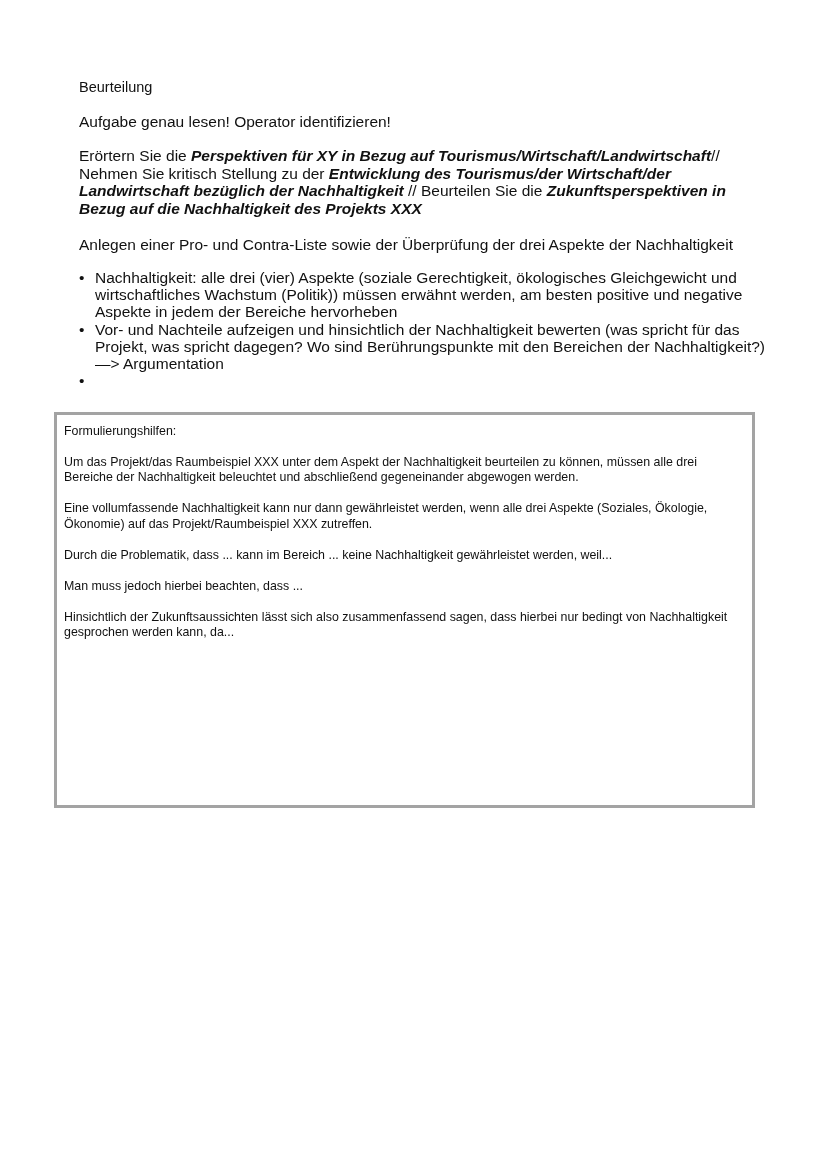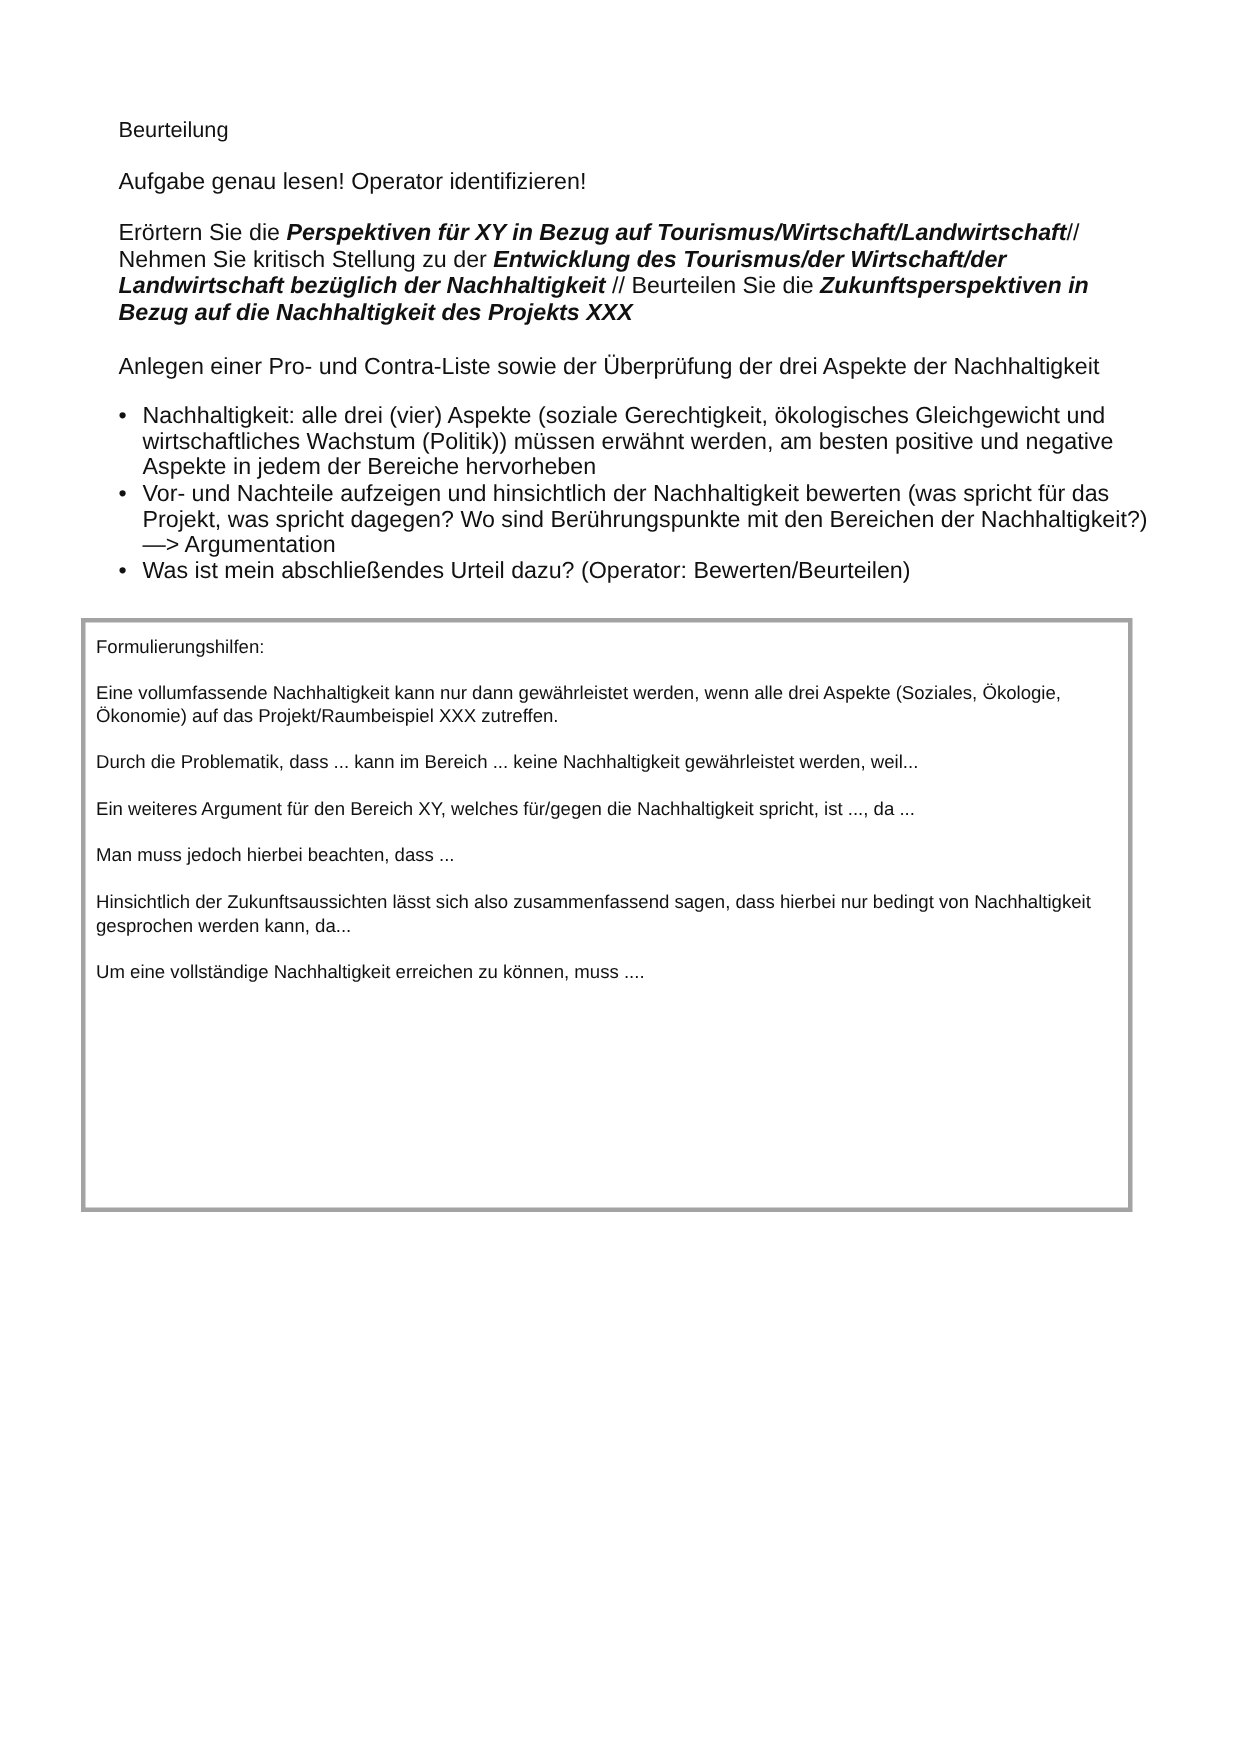--- a/index.html
+++ b/index.html
@@ -103,26 +103,25 @@
 
 <p class="instruction">Aufgabe genau lesen! Operator identifizieren!</p>
 
 <p class="task-paragraph"><span>Erörtern Sie die </span><em>Perspektiven für XY in Bezug auf Tourismus/Wirtschaft/Landwirtschaft</em><span>// Nehmen Sie kritisch Stellung zu der </span><em>Entwicklung des Tourismus/der Wirtschaft/der Landwirtschaft bezüglich der Nachhaltigkeit</em><span> // Beurteilen Sie die </span><em>Zukunftsperspektiven in Bezug auf die Nachhaltigkeit des Projekts XXX</em></p>
 
 <p class="approach">Anlegen einer Pro- und Contra-Liste sowie der Überprüfung der drei Aspekte der Nachhaltigkeit</p>
 
 <ul class="bullet-list">
   <li><span class="bullet">•</span><span>Nachhaltigkeit: alle drei (vier) Aspekte (soziale Gerechtigkeit, ökologisches Gleichgewicht und wirtschaftliches Wachstum (Politik)) müssen erwähnt werden, am besten positive und negative Aspekte in jedem der Bereiche hervorheben</span></li>
   <li><span class="bullet">•</span><span>Vor- und Nachteile aufzeigen und hinsichtlich der Nachhaltigkeit bewerten (was spricht für das Projekt, was spricht dagegen? Wo sind Berührungspunkte mit den Bereichen der Nachhaltigkeit?) —&gt; Argumentation</span></li>
-  <li><span class="bullet">•</span><span>Was ist mein abschließendes Urteil dazu? (Operator: Bewerten/Beurteilen)</span></li>
+  <li><span class="bullet">•</span></li>
 </ul>
 
 <div class="help-box">
   <div class="box-inner">
     <p class="box-title">Formulierungshilfen:</p>
+    <p>Um das Projekt/das Raumbeispiel XXX unter dem Aspekt der Nachhaltigkeit beurteilen zu können, müssen alle drei Bereiche der Nachhaltigkeit beleuchtet und abschließend gegeneinander abgewogen werden.</p>
     <p>Eine vollumfassende Nachhaltigkeit kann nur dann gewährleistet werden, wenn alle drei Aspekte (Soziales, Ökologie, Ökonomie) auf das Projekt/Raumbeispiel XXX zutreffen.</p>
     <p>Durch die Problematik, dass ... kann im Bereich ... keine Nachhaltigkeit gewährleistet werden, weil...</p>
-    <p>Ein weiteres Argument für den Bereich XY, welches für/gegen die Nachhaltigkeit spricht, ist ..., da ...</p>
     <p>Man muss jedoch hierbei beachten, dass ...</p>
     <p>Hinsichtlich der Zukunftsaussichten lässt sich also zusammenfassend sagen, dass hierbei nur bedingt von Nachhaltigkeit gesprochen werden kann, da...</p>
-    <p>Um eine vollständige Nachhaltigkeit erreichen zu können, muss ....</p>
   </div>
 </div>
 
 </body></html>

